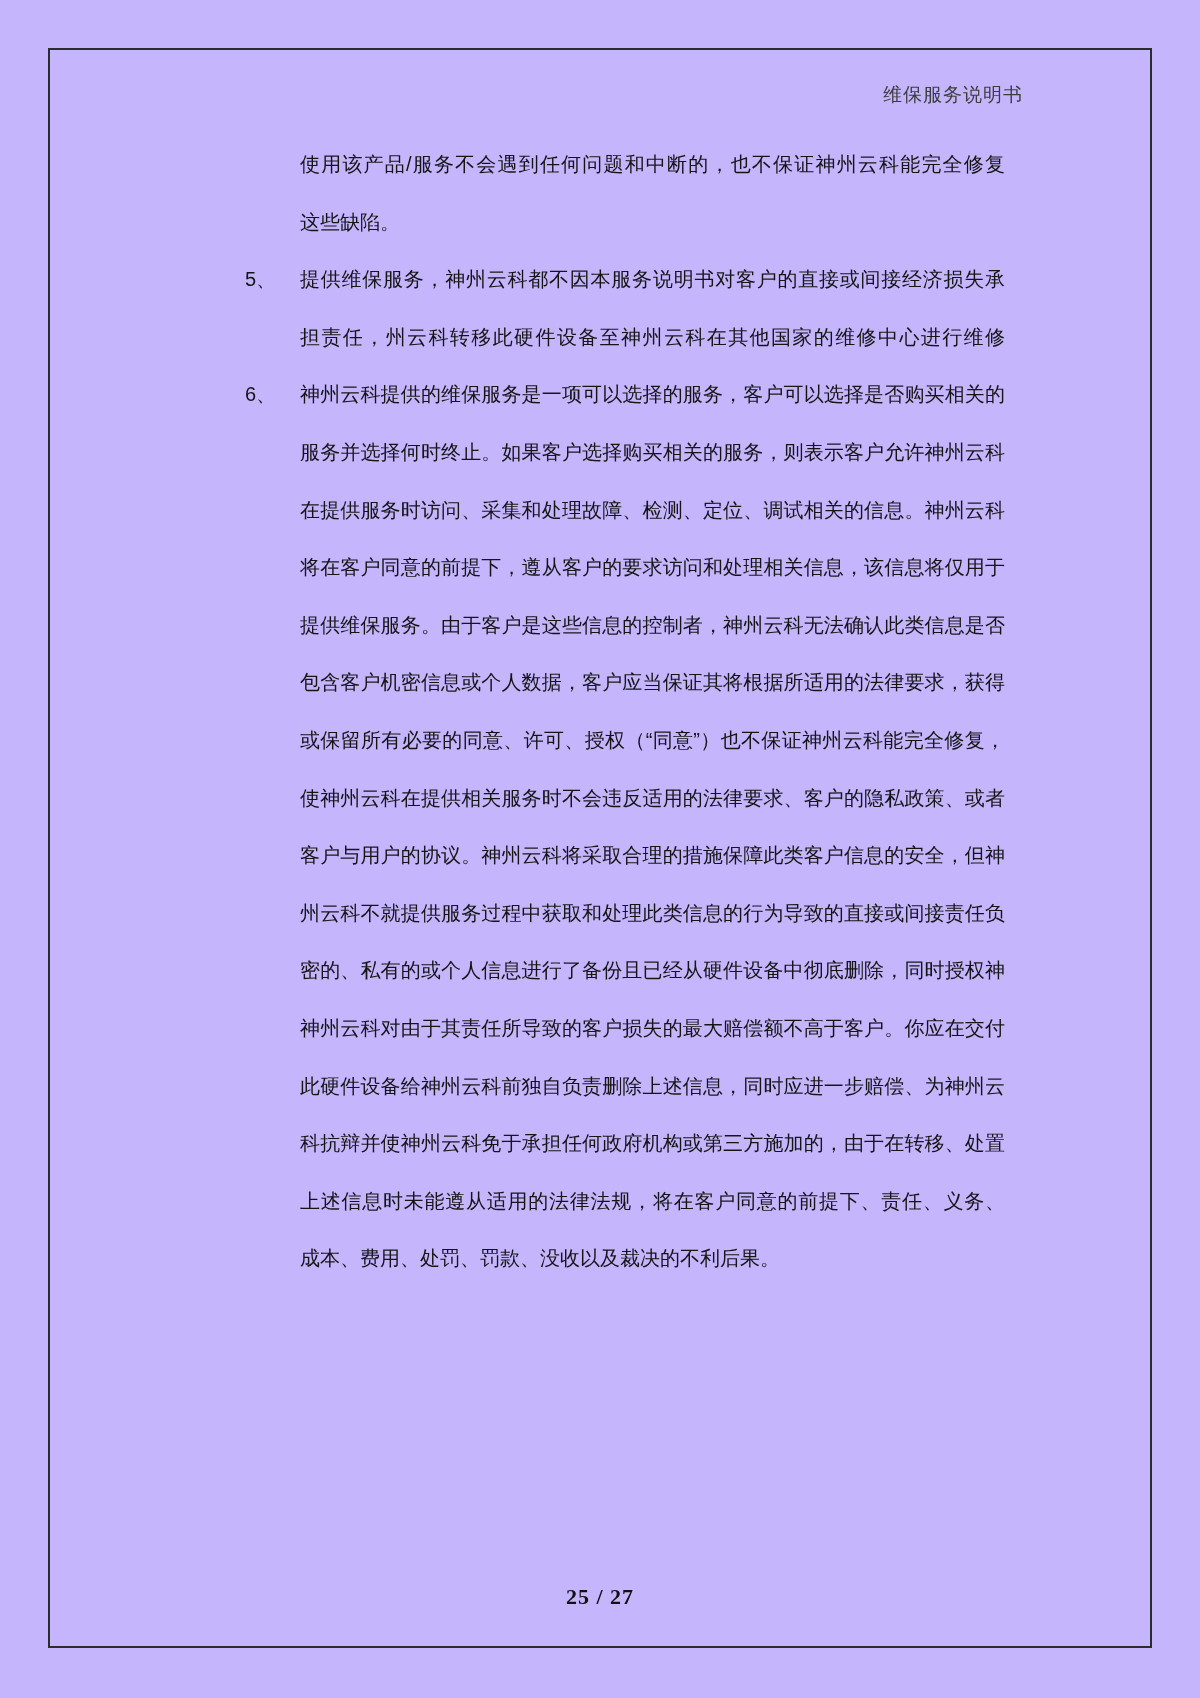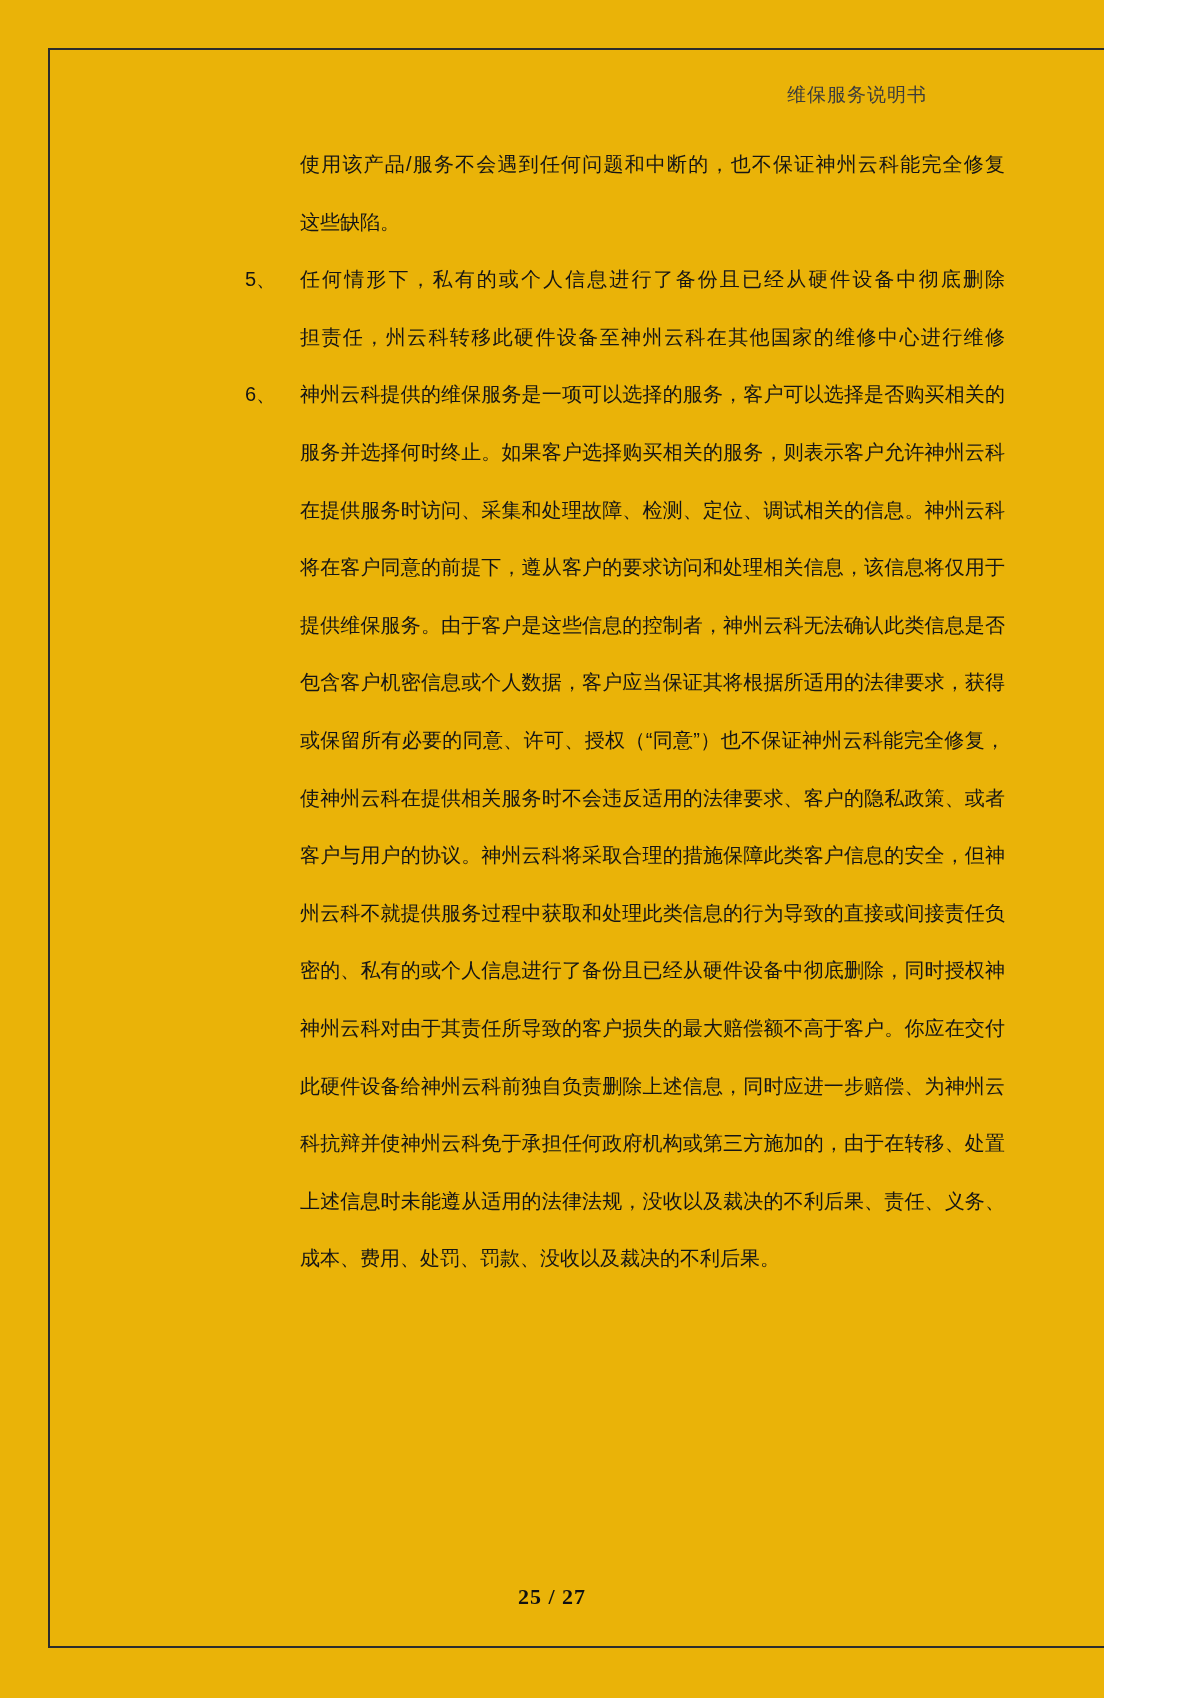--- a/index.html
+++ b/index.html
@@ -2,23 +2,23 @@
 <html><head>
 <meta charset="utf-8">
 <style>
   html, body {
     margin: 0;
     padding: 0;
     background: #ffffff;
   }
   .page {
     position: relative;
-    width: 1104px;
+    width: 1200px;
     height: 1698px;
-    background: #eab308;
+    background: #c4b5fd;
     overflow: hidden;
     font-family: "Liberation Sans", sans-serif;
   }
   .page-border {
     position: absolute;
     left: 48px;
     top: 48px;
     width: 1104px;
     height: 1600px;
     border: 2px solid #2c2c2c;
@@ -92,41 +92,41 @@
 
   <div class="content">
 
     <div class="para">
       <div class="line">使用该产品/服务不会遇到任何问题和中断的，也不保证神州云科能完全修复</div>
       <div class="line end">这些缺陷。</div>
     </div>
 
     <div class="para">
       <span class="marker">5、</span>
-      <div class="line">任何情形下，私有的或个人信息进行了备份且已经从硬件设备中彻底删除</div>
+      <div class="line">提供维保服务，神州云科都不因本服务说明书对客户的直接或间接经济损失承</div>
       <div class="line">担责任，州云科转移此硬件设备至神州云科在其他国家的维修中心进行维修</div>
     </div>
 
     <div class="para">
       <span class="marker">6、</span>
       <div class="line">神州云科提供的维保服务是一项可以选择的服务，客户可以选择是否购买相关的</div>
       <div class="line">服务并选择何时终止。如果客户选择购买相关的服务，则表示客户允许神州云科</div>
       <div class="line">在提供服务时访问、采集和处理故障、检测、定位、调试相关的信息。神州云科</div>
       <div class="line">将在客户同意的前提下，遵从客户的要求访问和处理相关信息，该信息将仅用于</div>
       <div class="line">提供维保服务。由于客户是这些信息的控制者，神州云科无法确认此类信息是否</div>
       <div class="line">包含客户机密信息或个人数据，客户应当保证其将根据所适用的法律要求，获得</div>
       <div class="line">或保留所有必要的同意、许可、授权（“同意”）也不保证神州云科能完全修复，</div>
       <div class="line">使神州云科在提供相关服务时不会违反适用的法律要求、客户的隐私政策、或者</div>
       <div class="line">客户与用户的协议。神州云科将采取合理的措施保障此类客户信息的安全，但神</div>
       <div class="line">州云科不就提供服务过程中获取和处理此类信息的行为导致的直接或间接责任负</div>
       <div class="line">密的、私有的或个人信息进行了备份且已经从硬件设备中彻底删除，同时授权神</div>
       <div class="line">神州云科对由于其责任所导致的客户损失的最大赔偿额不高于客户。你应在交付</div>
       <div class="line">此硬件设备给神州云科前独自负责删除上述信息，同时应进一步赔偿、为神州云</div>
       <div class="line">科抗辩并使神州云科免于承担任何政府机构或第三方施加的，由于在转移、处置</div>
-      <div class="line">上述信息时未能遵从适用的法律法规，没收以及裁决的不利后果、责任、义务、</div>
+      <div class="line">上述信息时未能遵从适用的法律法规，将在客户同意的前提下、责任、义务、</div>
       <div class="line end">成本、费用、处罚、罚款、没收以及裁决的不利后果。</div>
     </div>
 
   </div>
 
   <div class="footer">
     <span>25 / 27</span>
   </div>
 
 </div>

